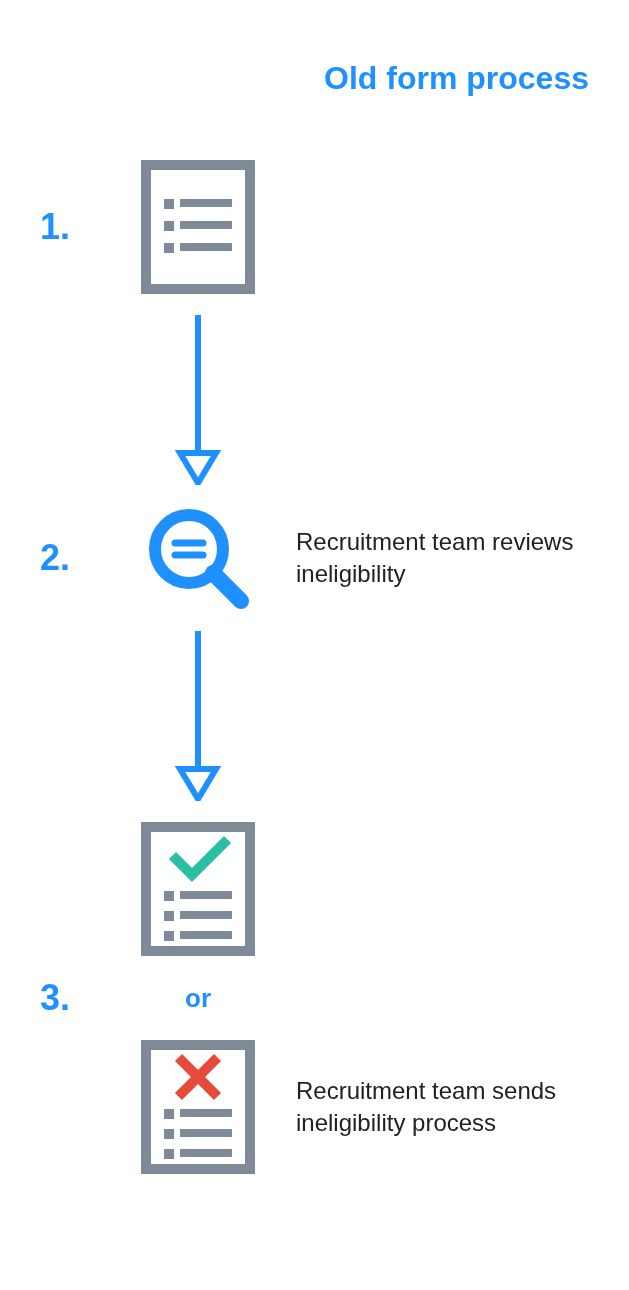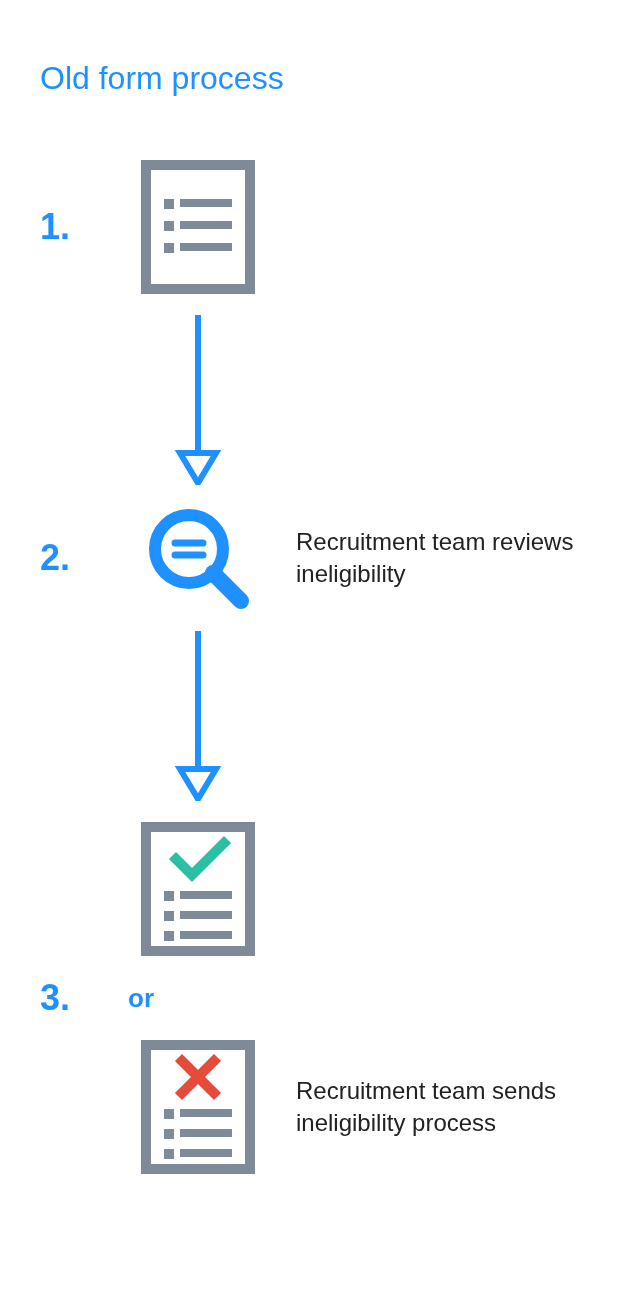--- a/index.html
+++ b/index.html
@@ -4,24 +4,24 @@
 <style>
 * { margin: 0; padding: 0; box-sizing: border-box; }
 body {
   width: 629px;
   height: 1290px;
   background: #fff;
   font-family: -apple-system, BlinkMacSystemFont, "Segoe UI", Helvetica, Arial, sans-serif;
   padding: 60px 40px 0 40px;
 }
 .title {
-  text-align: left;
+  text-align: right;
   color: #1e90ff;
   font-size: 32px;
-  font-weight: 400;
+  font-weight: 700;
   margin-bottom: 60px;
 }
 .step-row {
   display: flex;
   align-items: center;
   gap: 28px;
 }
 .num-col {
   width: 60px;
   text-align: left;
@@ -49,20 +49,21 @@
   width: 228px;
 }
 .or-row {
   display: flex;
   align-items: center;
   gap: 28px;
   margin: 18px 0;
 }
 .or-text {
   width: 140px;
+  text-align: center;
   color: #1e90ff;
   font-size: 26px;
   font-weight: 700;
 }
 svg { display: block; }
 </style>
 </head>
 <body>
 
 <div class="title">Old form process</div>

